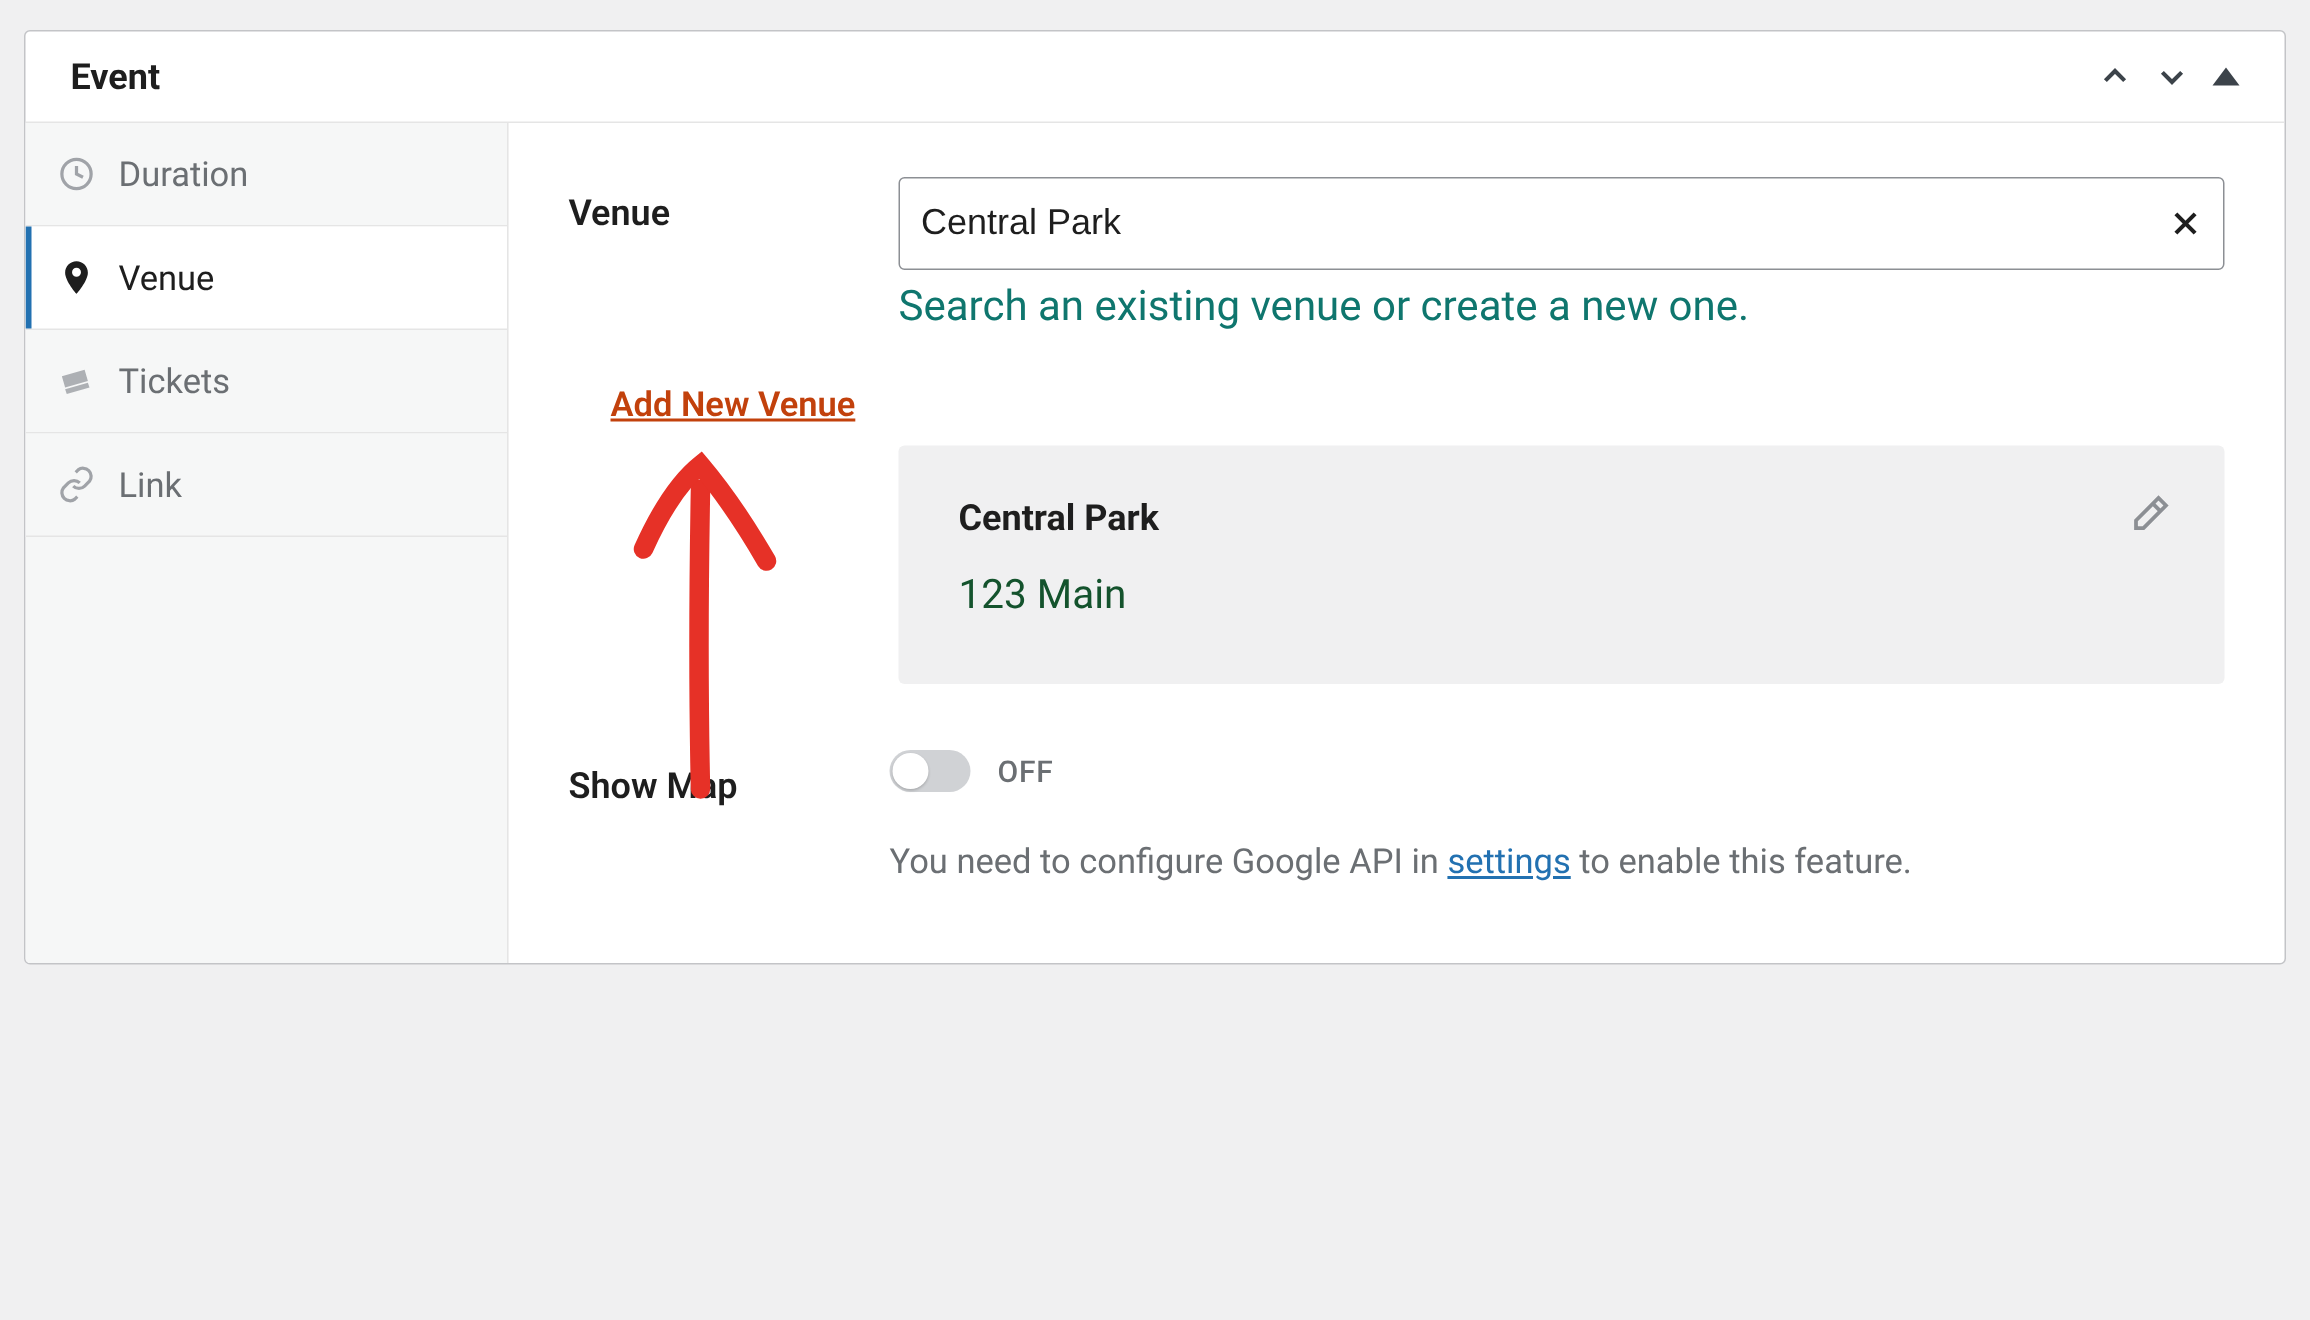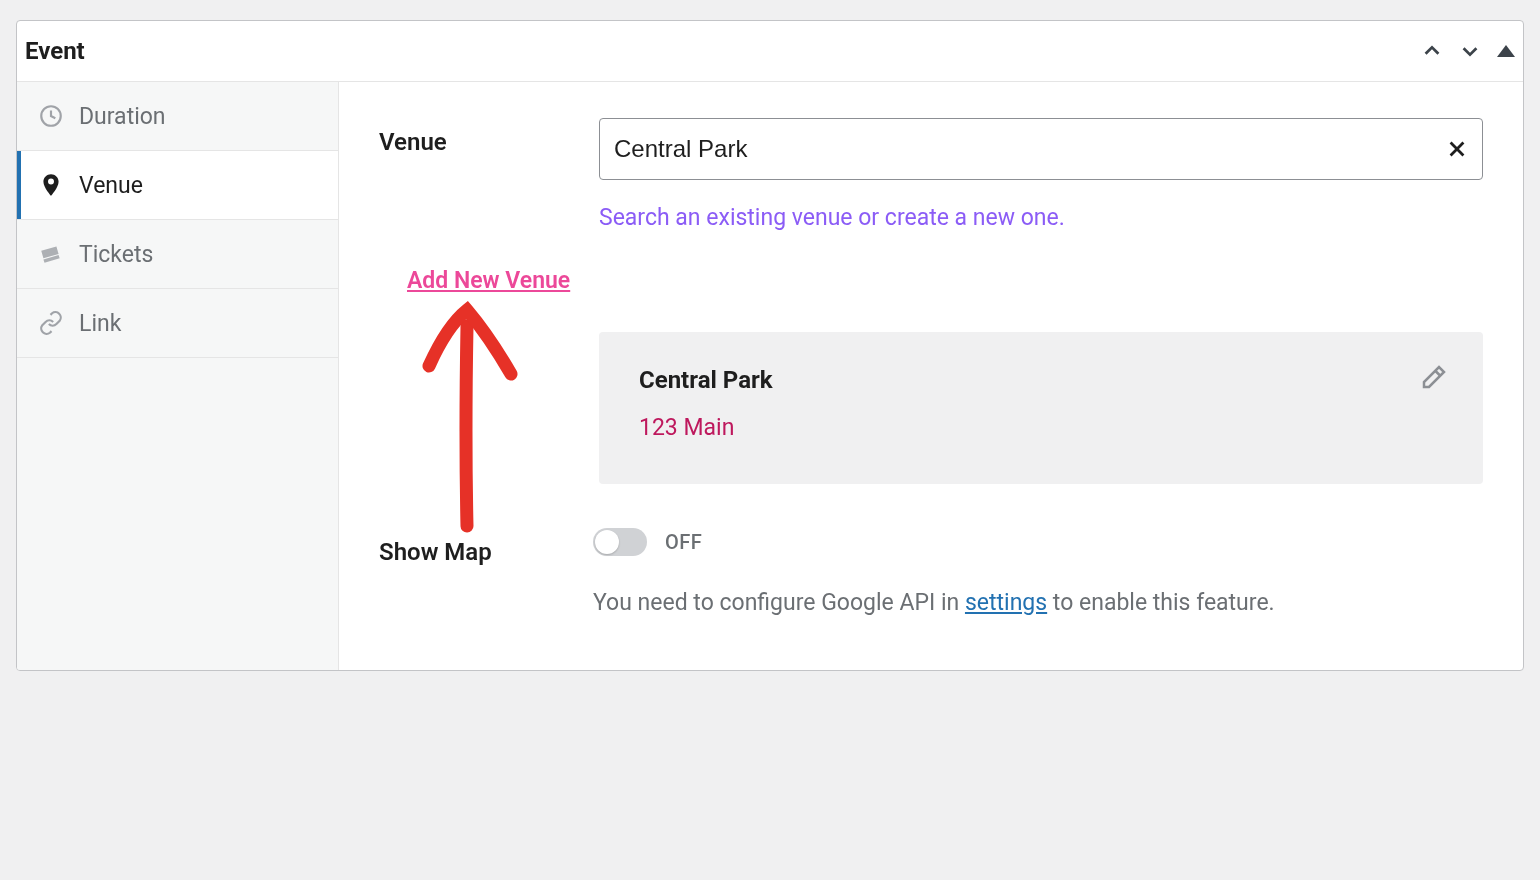--- a/index.html
+++ b/index.html
@@ -13,21 +13,21 @@
     .panel {
       background: #fff;
       border: 1px solid #c3c4c7;
       border-radius: 4px;
       overflow: hidden;
     }
     .panel-header {
       display: flex;
       align-items: center;
       justify-content: space-between;
-      padding: 16px 8px;
+      padding: 16px 30px;
       border-bottom: 1px solid #e5e5e5;
     }
     .panel-title {
       font-size: 24px;
       font-weight: 700;
       color: #1e1e1e;
     }
     .panel-controls {
       display: flex;
       align-items: center;
@@ -112,50 +112,50 @@
     .venue-input {
       flex: 1;
       border: none;
       outline: none;
       font-size: 24px;
       color: #1e1e1e;
       background: transparent;
     }
     .venue-clear { cursor: pointer; width: 22px; height: 22px; color: #1e1e1e; }
     .field-help {
-      margin-top: 24px;
-      font-size: 23px;
-      color: #8b5cf6;
+      margin-top: 7px;
+      font-size: 28px;
+      color: #0f766e;
     }
     .add-new-link {
       display: inline-block;
       font-size: 23px;
       font-weight: 600;
-      color: #ec4899;
+      color: #c2410c;
       text-decoration: underline;
       margin-left: 28px;
-      margin-bottom: 32px;
+      margin-bottom: 8px;
       cursor: pointer;
     }
     .venue-card {
       background: #f0f0f1;
       border-radius: 4px;
       padding: 34px 40px 34px 40px;
       position: relative;
       margin-top: 6px;
     }
     .venue-card-title {
       font-size: 24px;
       font-weight: 700;
       color: #1e1e1e;
       margin-bottom: 12px;
     }
     .venue-card-line {
-      font-size: 23px;
-      color: #be185d;
+      font-size: 27px;
+      color: #14532d;
       line-height: 1.9;
     }
     .venue-card-edit {
       position: absolute;
       top: 30px; right: 34px;
       width: 30px; height: 30px;
       color: #8c8f94;
       cursor: pointer;
     }
     .toggle-wrap {

